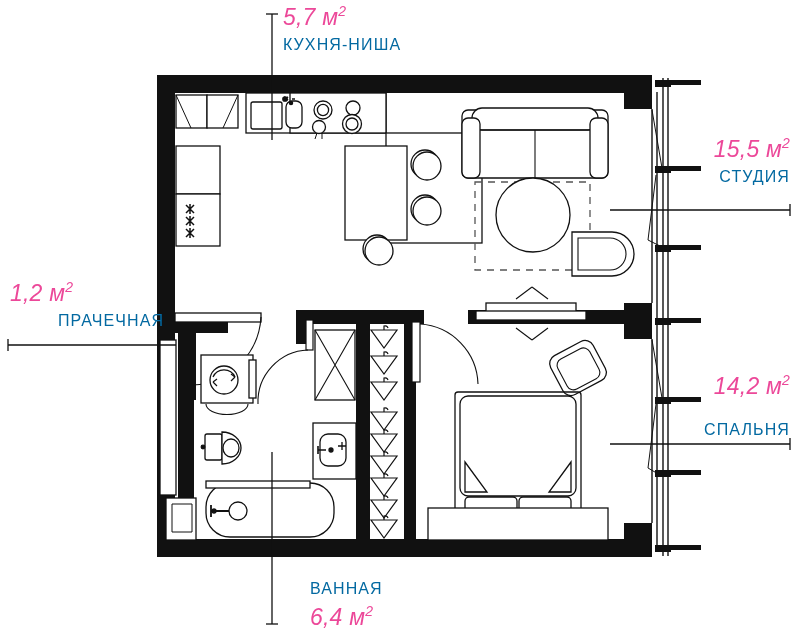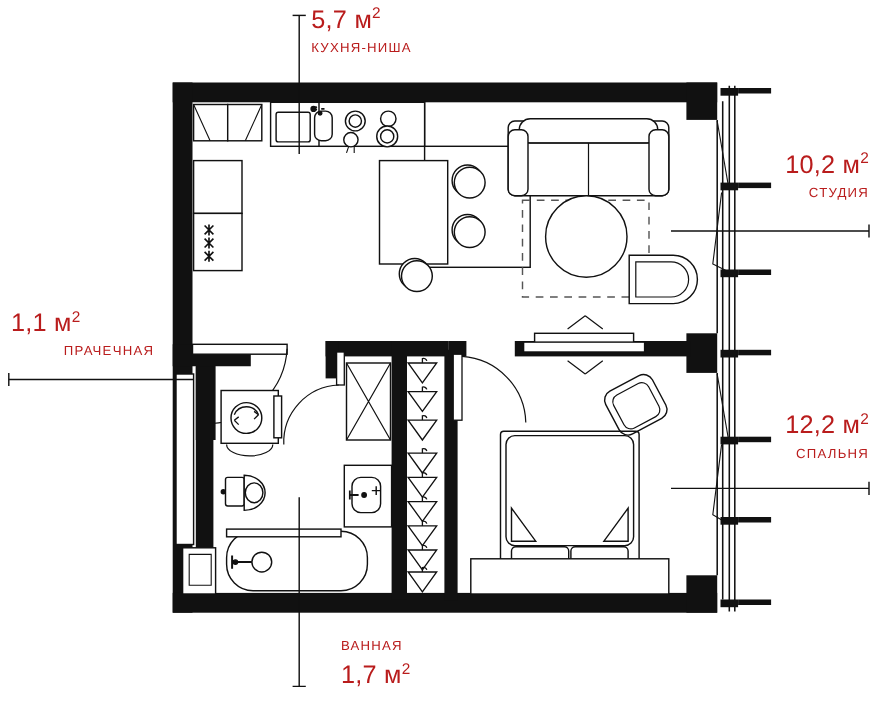--- a/index.html
+++ b/index.html
@@ -18,27 +18,28 @@
   #plan svg{position:absolute;left:0;top:0;}
   .lbl{
     position:absolute;
     white-space:nowrap;
     line-height:1.05;
   }
   .area{
     font-size:23px;
     font-weight:400;
     letter-spacing:0.2px;
-    color:#b91c1c;
+    color:#ec4899;
+    font-style:italic;
   }
   .area sup{font-size:14px;vertical-align:super;line-height:0;}
   .room{
-    font-size:12px;
+    font-size:16px;
     letter-spacing:1.1px;
-    color:#b91c1c;
+    color:#0369a1;
     text-transform:uppercase;
   }
   .ta-r{text-align:right;}
   .ta-l{text-align:left;}
 </style>
 </head>
 <body>
 
 <div id="plan">
 
@@ -280,43 +281,43 @@
   <div class="lbl ta-l" style="left:283px;top:5px;">
     <div class="area">
       <span>5,7</span>
       <span>м</span><sup>2</sup>
     </div>
     <div class="room" style="margin-top:8px;">КУХНЯ-НИША</div>
   </div>
 
   <div class="lbl ta-r" style="right:18px;top:137px;">
     <div class="area">
-      <span>10,2</span>
+      <span>15,5</span>
       <span>м</span><sup>2</sup>
     </div>
     <div class="room" style="margin-top:8px;margin-left:13px;">СТУДИЯ</div>
   </div>
 
   <div class="lbl ta-l" style="left:10px;top:281px;">
     <div class="area">
-      <span>1,1</span>
+      <span>1,2</span>
       <span>м</span><sup>2</sup>
     </div>
     <div class="room" style="margin-top:8px;margin-left:48px;">ПРАЧЕЧНАЯ</div>
   </div>
 
   <div class="lbl ta-r" style="right:18px;top:374px;">
     <div class="area">
-      <span>12,2</span>
-      <span>м</span><sup>2</sup>
-    </div>
-    <div class="room" style="margin-top:8px;text-align:right;">СПАЛЬНЯ</div>
+      <span>14,2</span>
+      <span>м</span><sup>2</sup>
+    </div>
+    <div class="room" style="margin-top:24px;text-align:right;">СПАЛЬНЯ</div>
   </div>
 
   <div class="lbl ta-l" style="left:292px;top:581px;margin-left:18px;">
     <div class="room">ВАННАЯ</div>
     <div class="area" style="margin-top:7px;">
-      <span>1,7</span>
+      <span>6,4</span>
       <span>м</span><sup>2</sup>
     </div>
   </div>
 
 </div>
 
 </body></html>

